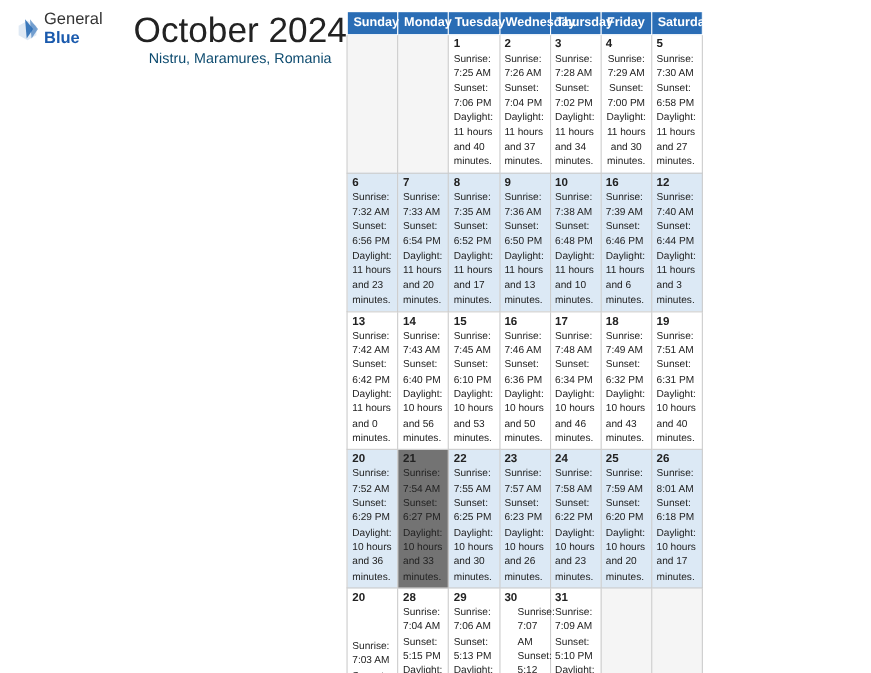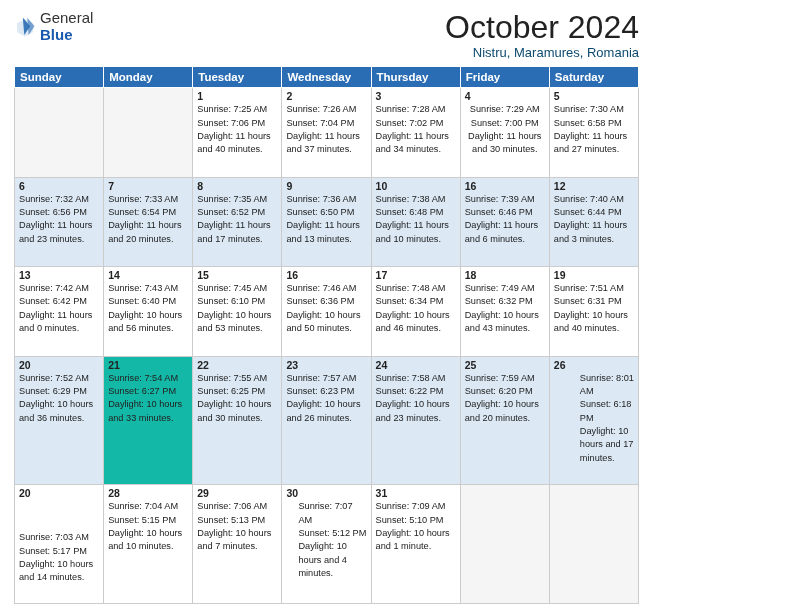--- a/index.html
+++ b/index.html
@@ -7,21 +7,21 @@
       font-family: Arial, sans-serif;
       background: #fff;
       width: 792px;
       height: 612px;
       overflow: hidden;
     }
     .page {
       width: 640px;
       height: 612px;
       display: flex;
-      flex-direction: column;
+      flex-direction: row;
       padding: 10px 1px 8px 14px;
     }
     .header {
       display: flex;
       justify-content: space-between;
       align-items: flex-start;
       margin-bottom: 6px;
     }
     .logo {
       display: flex;
@@ -38,21 +38,22 @@
     }
     .logo-text .blue {
       color: #1a5aad;
       font-weight: bold;
     }
     .logo-icon {
       width: 22px;
       height: 22px;
     }
     .title-area {
-      text-align: right;
+      text-align: center;
+      margin-left: 28px;
     }
     .month-title {
       font-size: 32px;
       font-weight: normal;
       color: #222;
       line-height: 1.1;
     }
     .subtitle {
       font-size: 13px;
       color: #0c4a6e;
@@ -257,21 +258,21 @@
 Daylight: 10 hours and 40 minutes.</div>
           </td>
         </tr>
         <tr>
           <td style="background: rgb(220, 233, 245);">
             <span class="day-num">20</span>
             <div class="cell-content" style="white-space: pre-wrap;">Sunrise: 7:52 AM
 Sunset: 6:29 PM
 Daylight: 10 hours and 36 minutes.</div>
           </td>
-          <td style="background: #14b8a6;">
+          <td style="background: #737373;">
             <span class="day-num">21</span>
             <div class="cell-content" style="white-space: pre-wrap;">Sunrise: 7:54 AM
 Sunset: 6:27 PM
 Daylight: 10 hours and 33 minutes.</div>
           </td>
           <td style="background: rgb(220, 233, 245);">
             <span class="day-num">22</span>
             <div class="cell-content" style="white-space: pre-wrap;">Sunrise: 7:55 AM
 Sunset: 6:25 PM
 Daylight: 10 hours and 30 minutes.</div>
@@ -289,21 +290,21 @@
 Daylight: 10 hours and 23 minutes.</div>
           </td>
           <td style="background: rgb(220, 233, 245);">
             <span class="day-num">25</span>
             <div class="cell-content" style="white-space: pre-wrap;">Sunrise: 7:59 AM
 Sunset: 6:20 PM
 Daylight: 10 hours and 20 minutes.</div>
           </td>
           <td style="background: rgb(220, 233, 245);">
             <span class="day-num">26</span>
-            <div class="cell-content" style="white-space: pre-wrap; margin-left: 26px;">Sunrise: 8:01 AM
+            <div class="cell-content" style="white-space: pre-wrap;">Sunrise: 8:01 AM
 Sunset: 6:18 PM
 Daylight: 10 hours and 17 minutes.</div>
           </td>
         </tr>
         <tr>
           <td style="background: rgb(255, 255, 255);">
             <span class="day-num">20</span>
             <div class="cell-content" style="white-space: pre-wrap; margin-top: 32px;">Sunrise: 7:03 AM
 Sunset: 5:17 PM
 Daylight: 10 hours and 14 minutes.</div>

